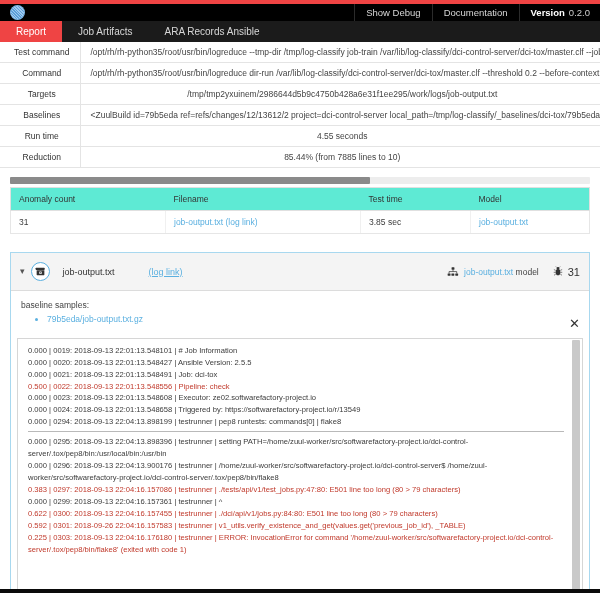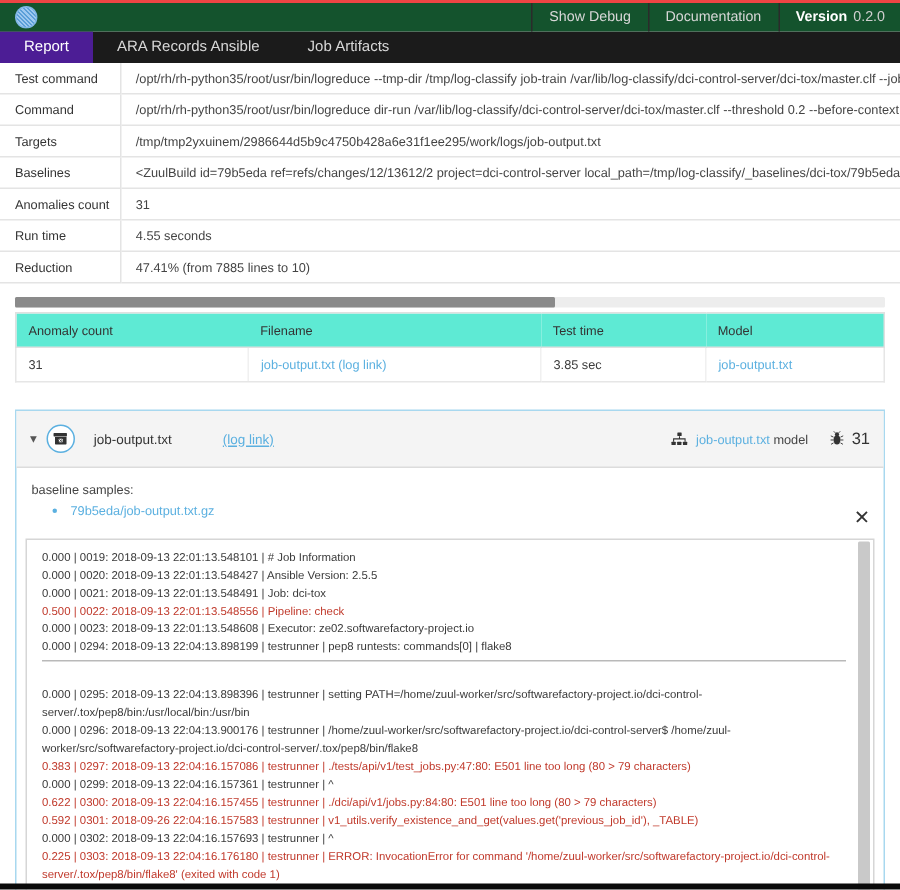--- a/index.html
+++ b/index.html
@@ -8,24 +8,24 @@
     width: 600px; height: 593px;
     background: #ffffff;
     font-family: "Liberation Sans", sans-serif;
     overflow: hidden;
   }
 
   
   .navbar {
     position: relative;
     height: 21px;
-    background: #14532d;
+    background: #000000;
     display: flex;
     align-items: stretch;
-    border-top: 2px solid #ef4444;
+    border-top: 4px solid #ef4444;
   }
   .nav-logo-wrap {
     width: 34px;
     display: flex; align-items: center; justify-content: center;
   }
   .nav-logo {
     width: 15px; height: 15px;
     border-radius: 50%;
     background:
       repeating-linear-gradient(45deg, #9fc9ef 0 1px, #5b9fd8 1px 2px),
@@ -54,29 +54,30 @@
     align-items: stretch;
   }
   .tab {
     display: flex; align-items: center;
     padding: 0 16px;
     font-size: 10px;
     color: #d8d8d8;
     white-space: nowrap;
   }
   .tab.active {
-    background: #4c1d95;
+    background: #ef4444;
     color: #ffffff;
   }
 
   
   .summary {
     width: 100%;
     border-collapse: collapse;
     table-layout: fixed;
+    text-align: center;
   }
   .summary tr { border-bottom: 1px solid #e4e4e4; }
   .summary td {
     font-size: 8.5px;
     color: #333333;
     padding: 5px 6px 5px 10px;
     vertical-align: middle;
     white-space: nowrap;
     overflow: hidden;
   }
@@ -200,21 +201,21 @@
     padding: 6px 18px 6px 10px;
   }
   .logline {
     font-size: 7.6px;
     line-height: 1.57;
     color: #3a3a3a;
     white-space: normal;
     word-break: break-word;
   }
   .logline.anom { color: #c0392b; }
-  .logline.sep { border-top: 1px solid #b9b9b9; margin-top: 3px; padding-top: 16px; }
+  .logline.sep { border-top: 1px solid #b9b9b9; margin-top: 3px; padding-top: 4px; }
   .log-vscroll {
     position: absolute;
     right: 2px; top: 1px;
     width: 8px; height: 272px;
     background: #c9c9c9;
     border-radius: 1px;
   }
   .bottom-bar {
     position: absolute;
     left: 0; bottom: 0;
@@ -235,22 +236,22 @@
     <div class="nav-item">Documentation</div>
     <div class="nav-item version">
       <b>Version</b>
       <span>0.2.0</span>
     </div>
   </div>
 </div>
 
 <div class="tabstrip">
   <div class="tab active">Report</div>
+  <div class="tab">Job Artifacts</div>
   <div class="tab">ARA Records Ansible</div>
-  <div class="tab">Job Artifacts</div>
 </div>
 
 <table class="summary">
   <tbody>
       <tr>
     <td class="key">Test command</td>
     <td class="val">/opt/rh/rh-python35/root/usr/bin/logreduce --tmp-dir /tmp/log-classify job-train /var/lib/log-classify/dci-control-server/dci-tox/master.clf --job dci-tox -</td>
   </tr>
   <tr>
     <td class="key">Command</td>
@@ -258,30 +259,26 @@
   </tr>
   <tr>
     <td class="key">Targets</td>
     <td class="val">/tmp/tmp2yxuinem/2986644d5b9c4750b428a6e31f1ee295/work/logs/job-output.txt</td>
   </tr>
   <tr>
     <td class="key">Baselines</td>
     <td class="val">&lt;ZuulBuild id=79b5eda ref=refs/changes/12/13612/2 project=dci-control-server local_path=/tmp/log-classify/_baselines/dci-tox/79b5eda log_url=http</td>
   </tr>
   <tr>
-    <td class="key">Anomalies count</td>
-    <td class="val">31</td>
-  </tr>
-  <tr>
     <td class="key">Run time</td>
     <td class="val">4.55 seconds</td>
   </tr>
   <tr>
     <td class="key">Reduction</td>
-    <td class="val">47.41% (from 7885 lines to 10)</td>
+    <td class="val">85.44% (from 7885 lines to 10)</td>
   </tr>
 </tbody>
   </table>
 
 <div class="hscroll-track">
   <div class="hscroll-thumb"></div>
 </div>
 
 <div class="anomaly-wrap">
   <table class="anomaly">
@@ -364,28 +361,28 @@
     <div class="close-x">✕</div>
   </div>
 
   <div class="logpanel">
     <div class="log-inner">
       <div class="logline">0.000 | 0019: 2018-09-13 22:01:13.548101 | # Job Information</div>
       <div class="logline">0.000 | 0020: 2018-09-13 22:01:13.548427 | Ansible Version: 2.5.5</div>
       <div class="logline">0.000 | 0021: 2018-09-13 22:01:13.548491 | Job: dci-tox</div>
       <div class="logline anom">0.500 | 0022: 2018-09-13 22:01:13.548556 | Pipeline: check</div>
       <div class="logline">0.000 | 0023: 2018-09-13 22:01:13.548608 | Executor: ze02.softwarefactory-project.io</div>
+      <div class="logline">0.000 | 0024: 2018-09-13 22:01:13.548658 | Triggered by: https://softwarefactory-project.io/r/13549</div>
       <div class="logline">0.000 | 0294: 2018-09-13 22:04:13.898199 | testrunner | pep8 runtests: commands[0] | flake8</div>
       <div class="logline sep">0.000 | 0295: 2018-09-13 22:04:13.898396 | testrunner | setting PATH=/home/zuul-worker/src/softwarefactory-project.io/dci-control-server/.tox/pep8/bin:/usr/local/bin:/usr/bin</div>
       <div class="logline">0.000 | 0296: 2018-09-13 22:04:13.900176 | testrunner | /home/zuul-worker/src/softwarefactory-project.io/dci-control-server$ /home/zuul-worker/src/softwarefactory-project.io/dci-control-server/.tox/pep8/bin/flake8</div>
       <div class="logline anom">0.383 | 0297: 2018-09-13 22:04:16.157086 | testrunner | ./tests/api/v1/test_jobs.py:47:80: E501 line too long (80 &gt; 79 characters)</div>
       <div class="logline">0.000 | 0299: 2018-09-13 22:04:16.157361 | testrunner | ^</div>
       <div class="logline anom">0.622 | 0300: 2018-09-13 22:04:16.157455 | testrunner | ./dci/api/v1/jobs.py:84:80: E501 line too long (80 &gt; 79 characters)</div>
       <div class="logline anom">0.592 | 0301: 2018-09-26 22:04:16.157583 | testrunner | v1_utils.verify_existence_and_get(values.get('previous_job_id'), _TABLE)</div>
-      <div class="logline">0.000 | 0302: 2018-09-13 22:04:16.157693 | testrunner | ^</div>
       <div class="logline anom">0.225 | 0303: 2018-09-13 22:04:16.176180 | testrunner | ERROR: InvocationError for command '/home/zuul-worker/src/softwarefactory-project.io/dci-control-server/.tox/pep8/bin/flake8' (exited with code 1)</div>
 
     </div>
     <div class="log-vscroll"></div>
   </div>
 
 </div>
 
 <div class="bottom-bar"></div>
 

